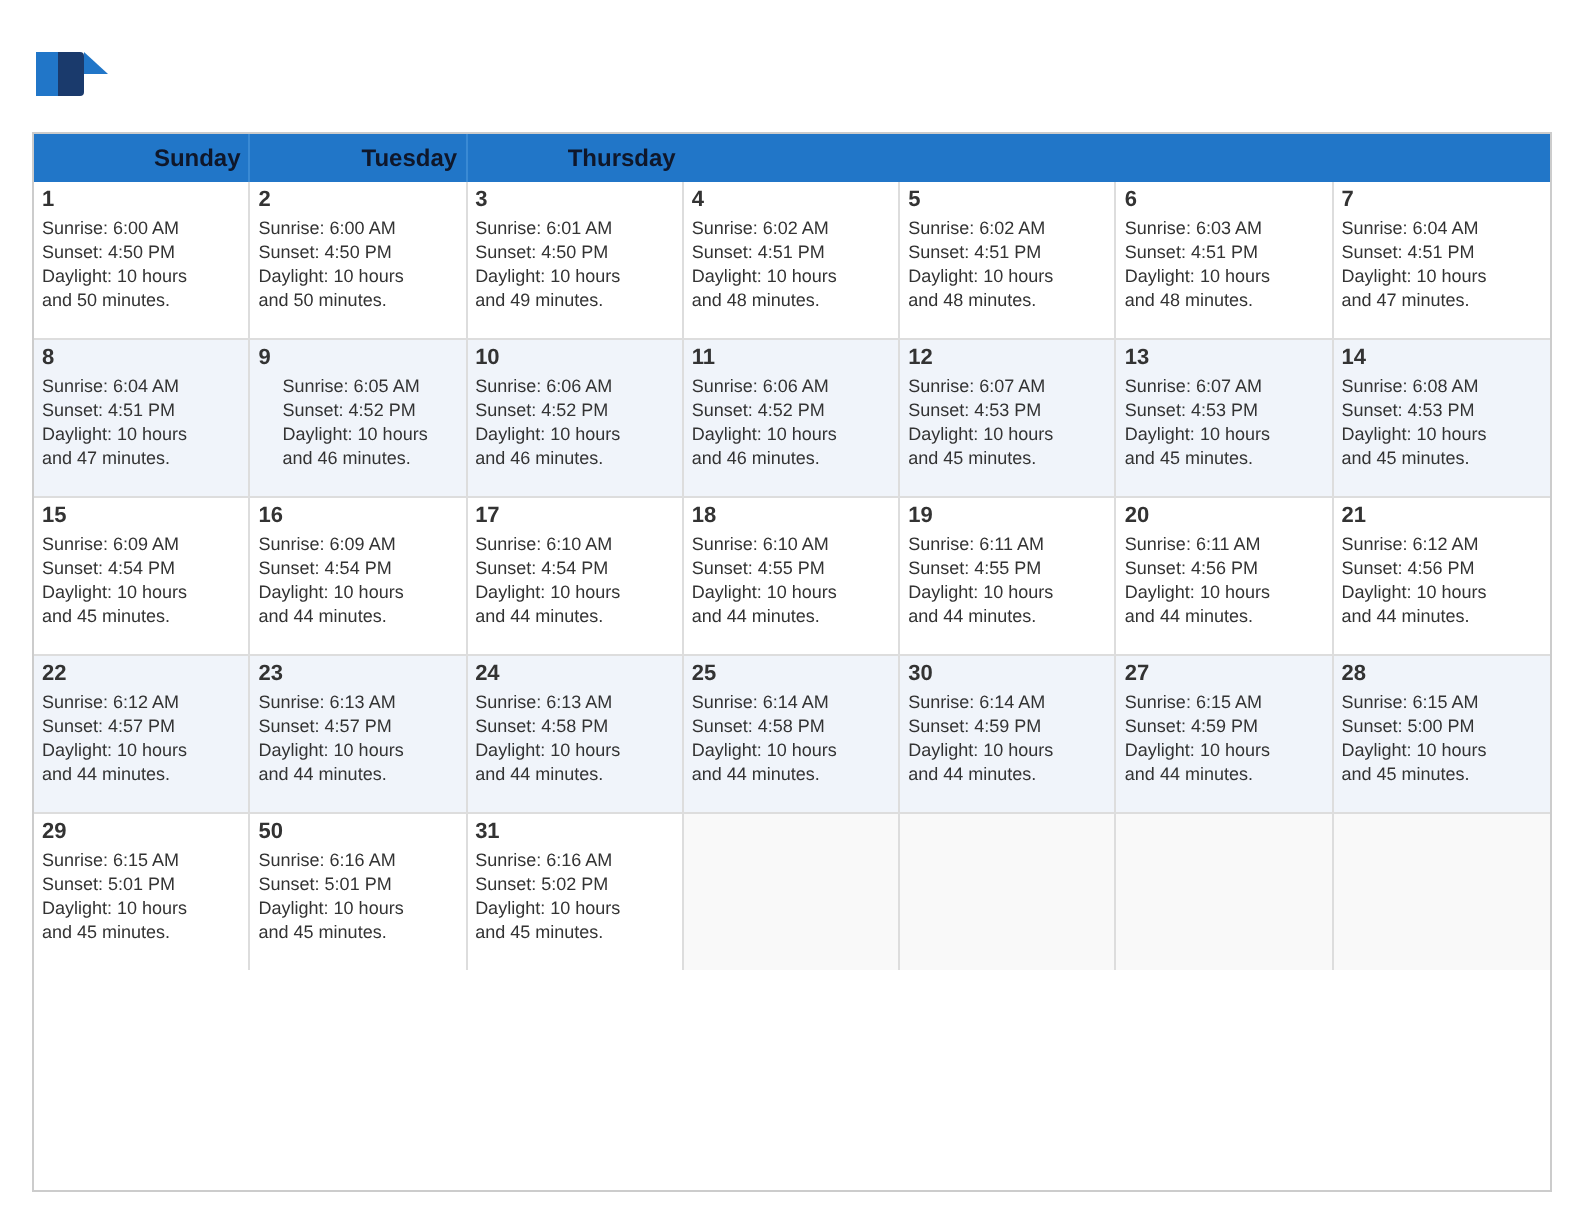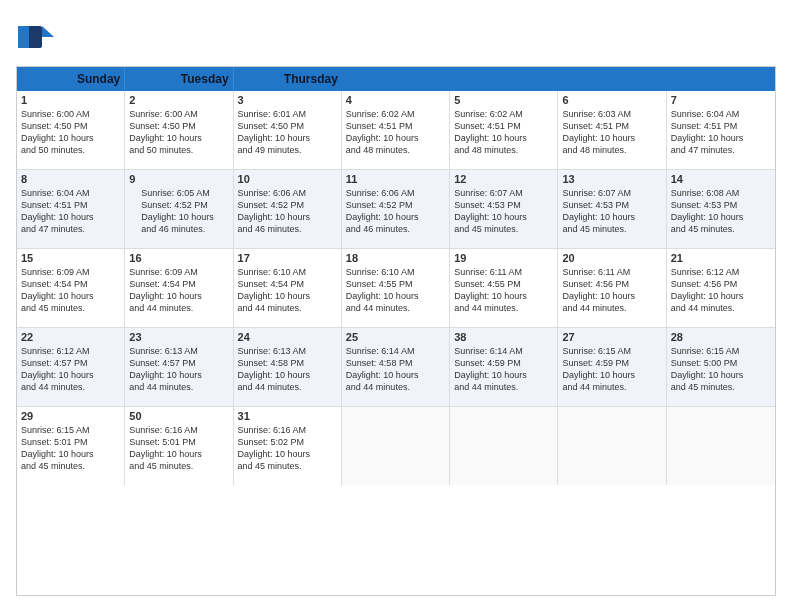--- a/index.html
+++ b/index.html
@@ -296,21 +296,21 @@
 and 44 minutes.</div>
           </div>
           <div class="cal-cell">
             <div class="day-num">25</div>
             <div class="day-info" style="white-space: pre-line;">Sunrise: 6:14 AM
 Sunset: 4:58 PM
 Daylight: 10 hours
 and 44 minutes.</div>
           </div>
           <div class="cal-cell">
-            <div class="day-num">38</div>
+            <div class="day-num">30</div>
             <div class="day-info" style="white-space: pre-line;">Sunrise: 6:14 AM
 Sunset: 4:59 PM
 Daylight: 10 hours
 and 44 minutes.</div>
           </div>
           <div class="cal-cell">
             <div class="day-num">27</div>
             <div class="day-info" style="white-space: pre-line;">Sunrise: 6:15 AM
 Sunset: 4:59 PM
 Daylight: 10 hours

